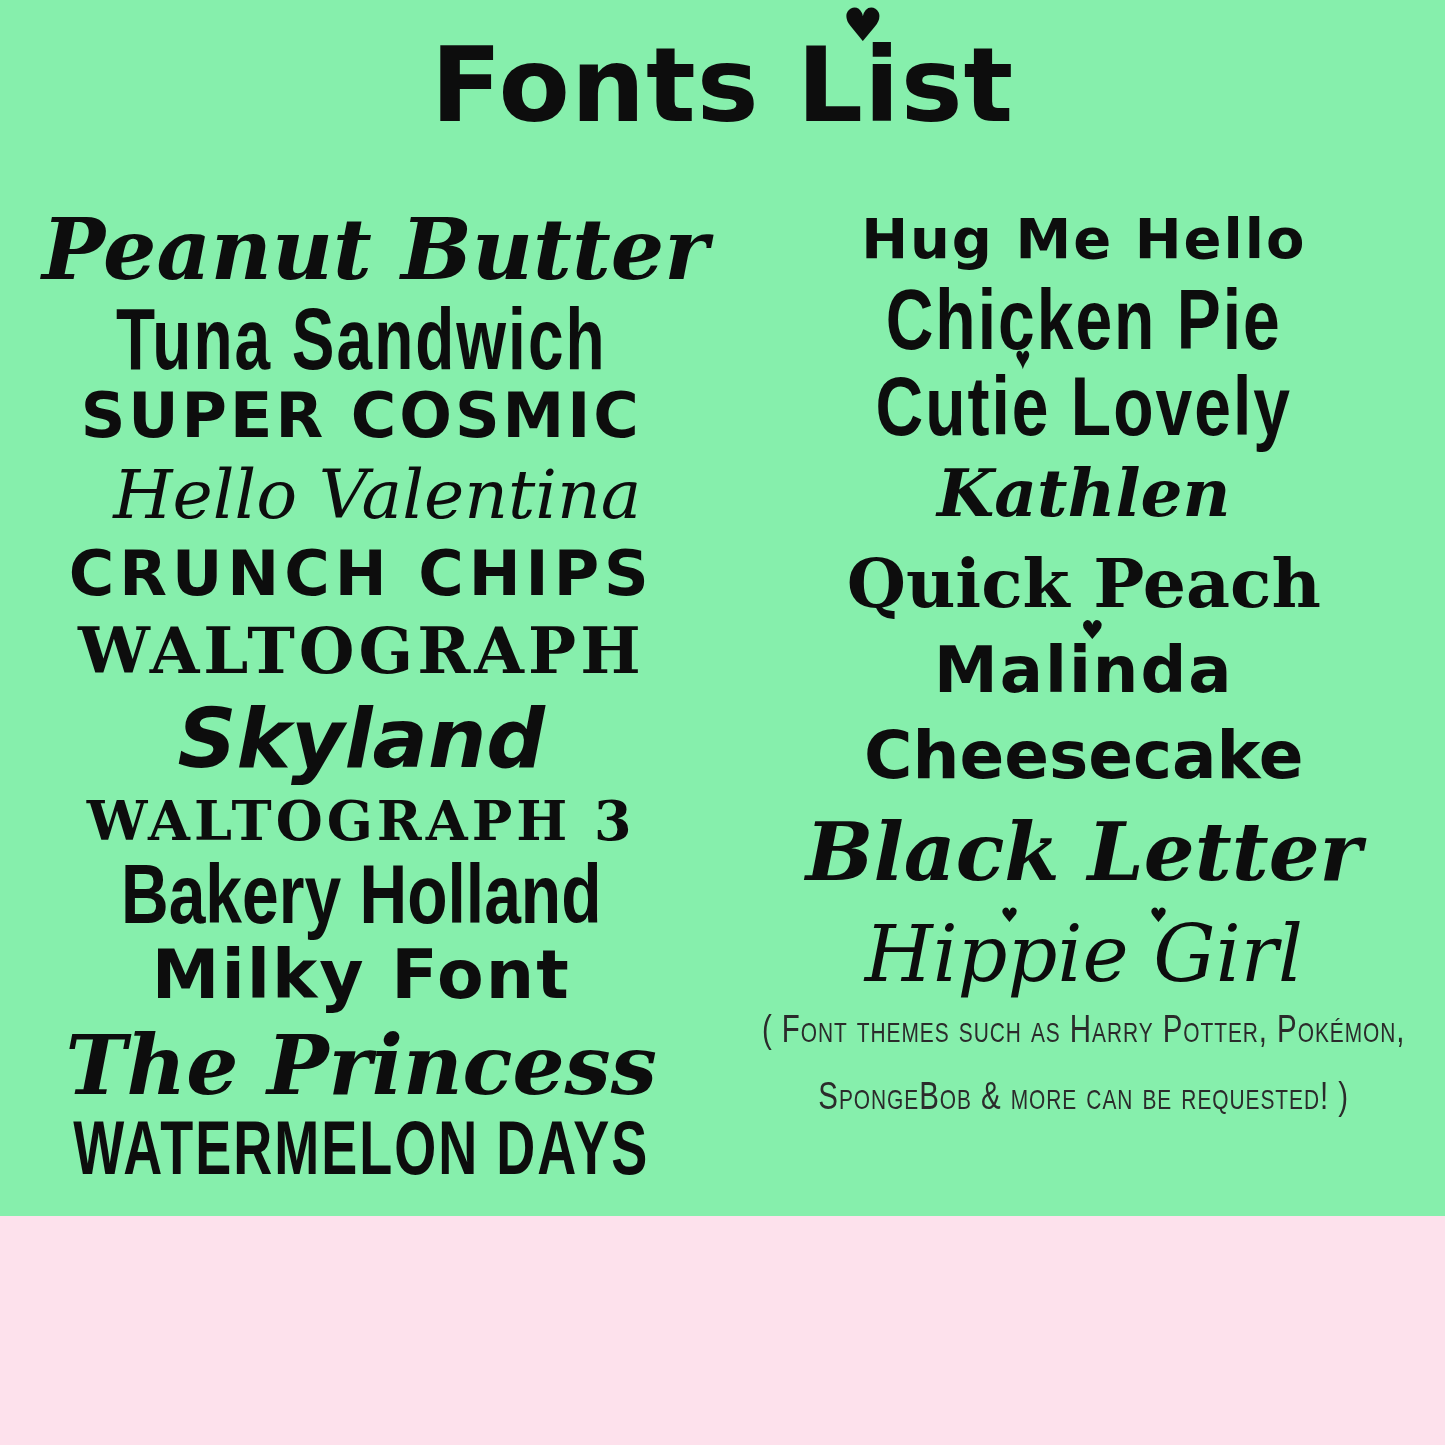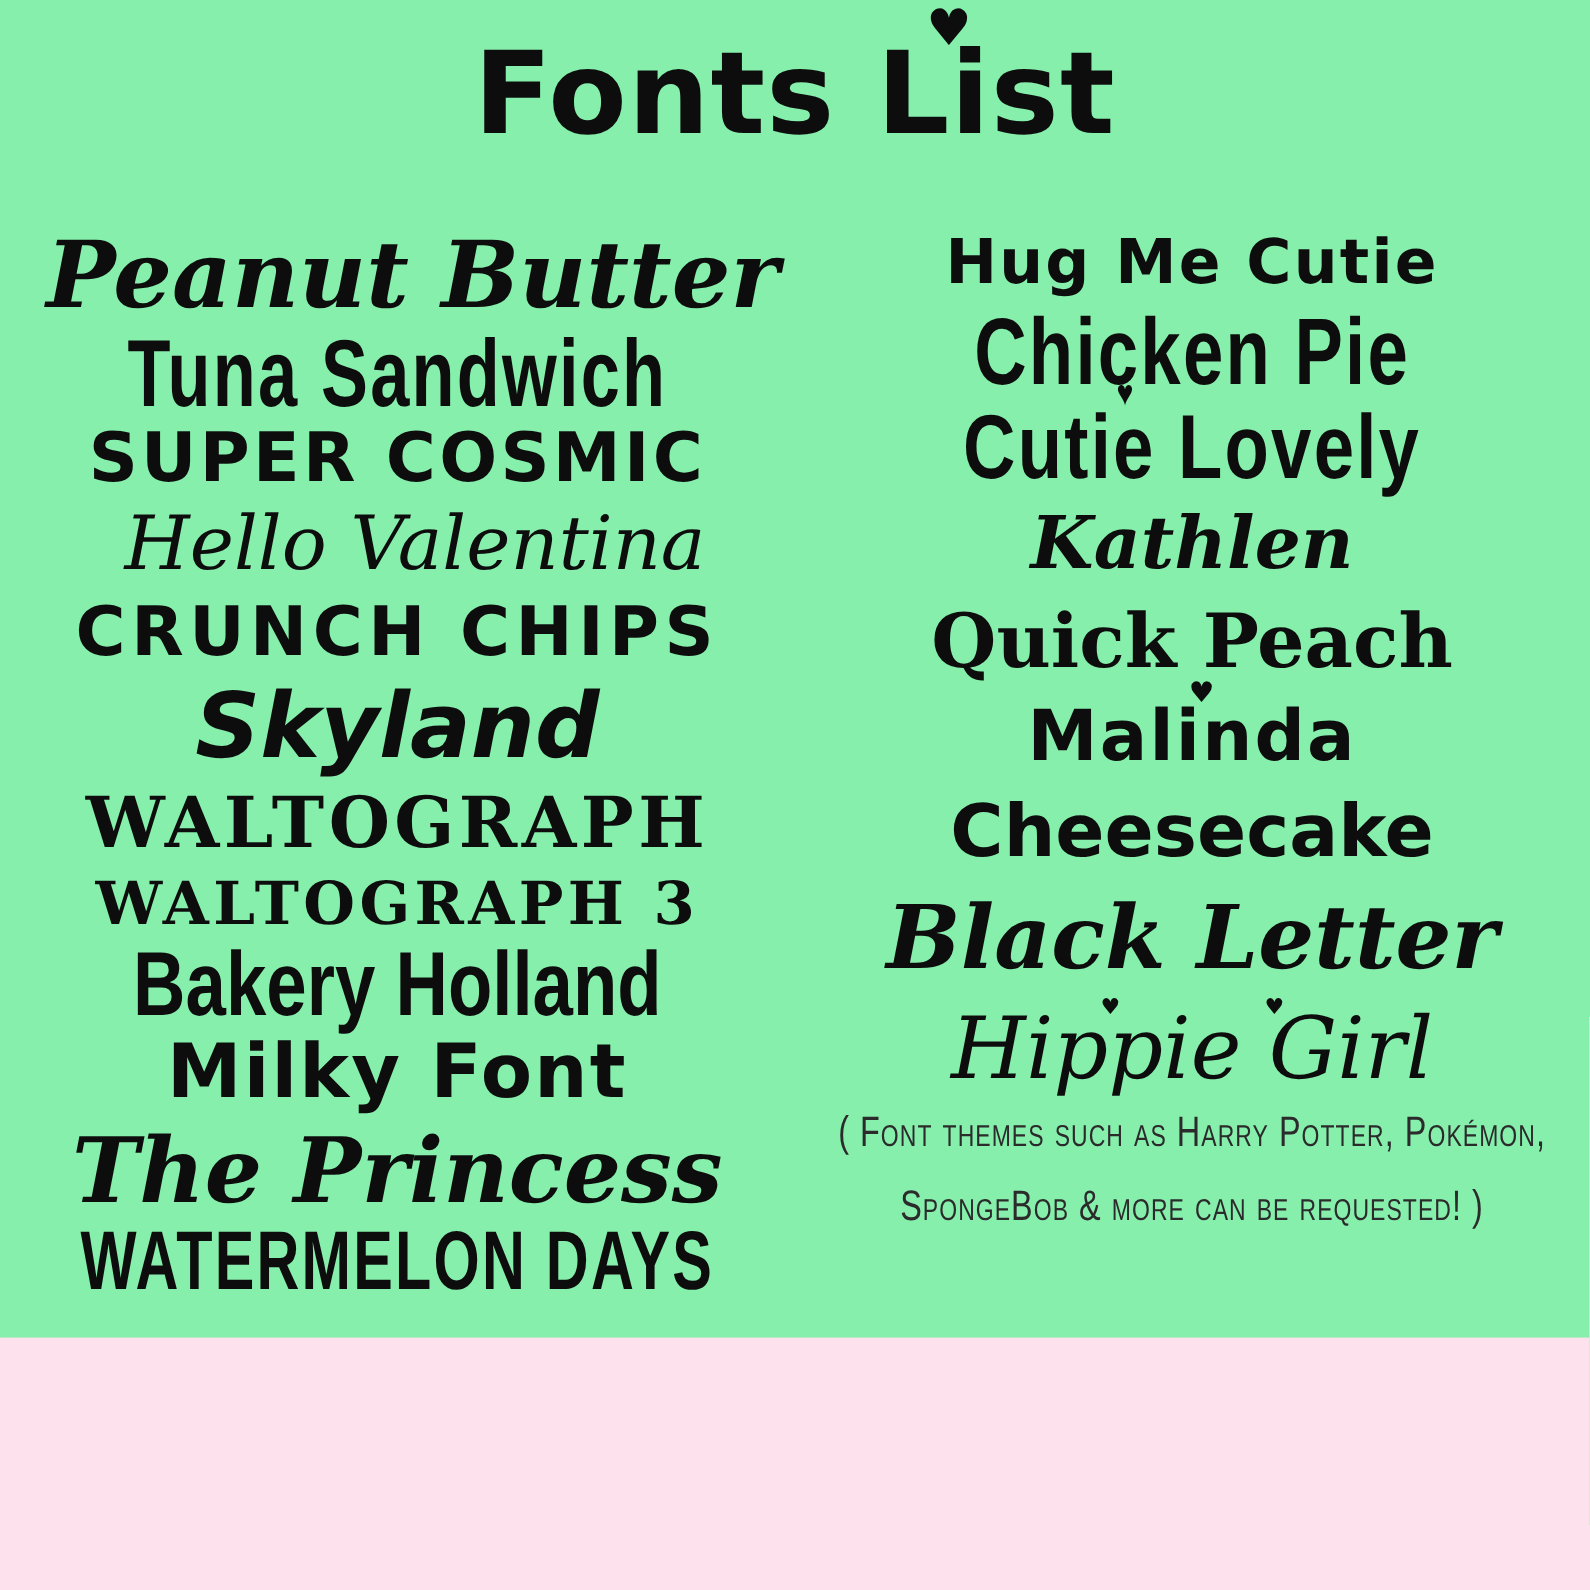--- a/index.html
+++ b/index.html
@@ -123,31 +123,31 @@
   </div>
 
   <div class="cols">
 
     <section class="col col-left">
       <div class="row fl-0"><span class="rowtext">Peanut Butter</span></div>
       <div class="row fl-1"><span class="rowtext">Tuna Sandwich</span></div>
       <div class="row fl-2"><span class="rowtext">SUPER COSMIC</span></div>
       <div class="row fl-3"><span class="rowtext">Hello Valentina</span></div>
       <div class="row fl-4"><span class="rowtext">CRUNCH CHIPS</span></div>
+      <div class="row fl-6"><span class="rowtext">WALTOGRAPH</span></div>
       <div class="row fl-5"><span class="rowtext">Skyland</span></div>
-      <div class="row fl-6"><span class="rowtext">WALTOGRAPH</span></div>
       <div class="row fl-7"><span class="rowtext">WALTOGRAPH 3</span></div>
       <div class="row fl-8"><span class="rowtext">Bakery Holland</span></div>
       <div class="row fl-9"><span class="rowtext">Milky Font</span></div>
       <div class="row fl-10"><span class="rowtext">The Princess</span></div>
       <div class="row fl-11"><span class="rowtext">WATERMELON DAYS</span></div>
     </section>
 
     <section class="col col-right">
-      <div class="row fr-0"><span class="rowtext">Hug Me Cutie</span></div>
+      <div class="row fr-0"><span class="rowtext">Hug Me Hello</span></div>
       <div class="row fr-1"><span class="rowtext">Chicken Pie</span></div>
       <div class="row fr-3">
         <span class="rowtext">Cutie Lovely</span>
         <span class="heart h-cutie">♥</span>
       </div>
       <div class="row fr-4"><span class="rowtext">Kathlen</span></div>
       <div class="row fr-5"><span class="rowtext">Quick Peach</span></div>
       <div class="row fr-6">
         <span class="rowtext">Malinda</span>
         <span class="heart h-malinda">♥</span>

